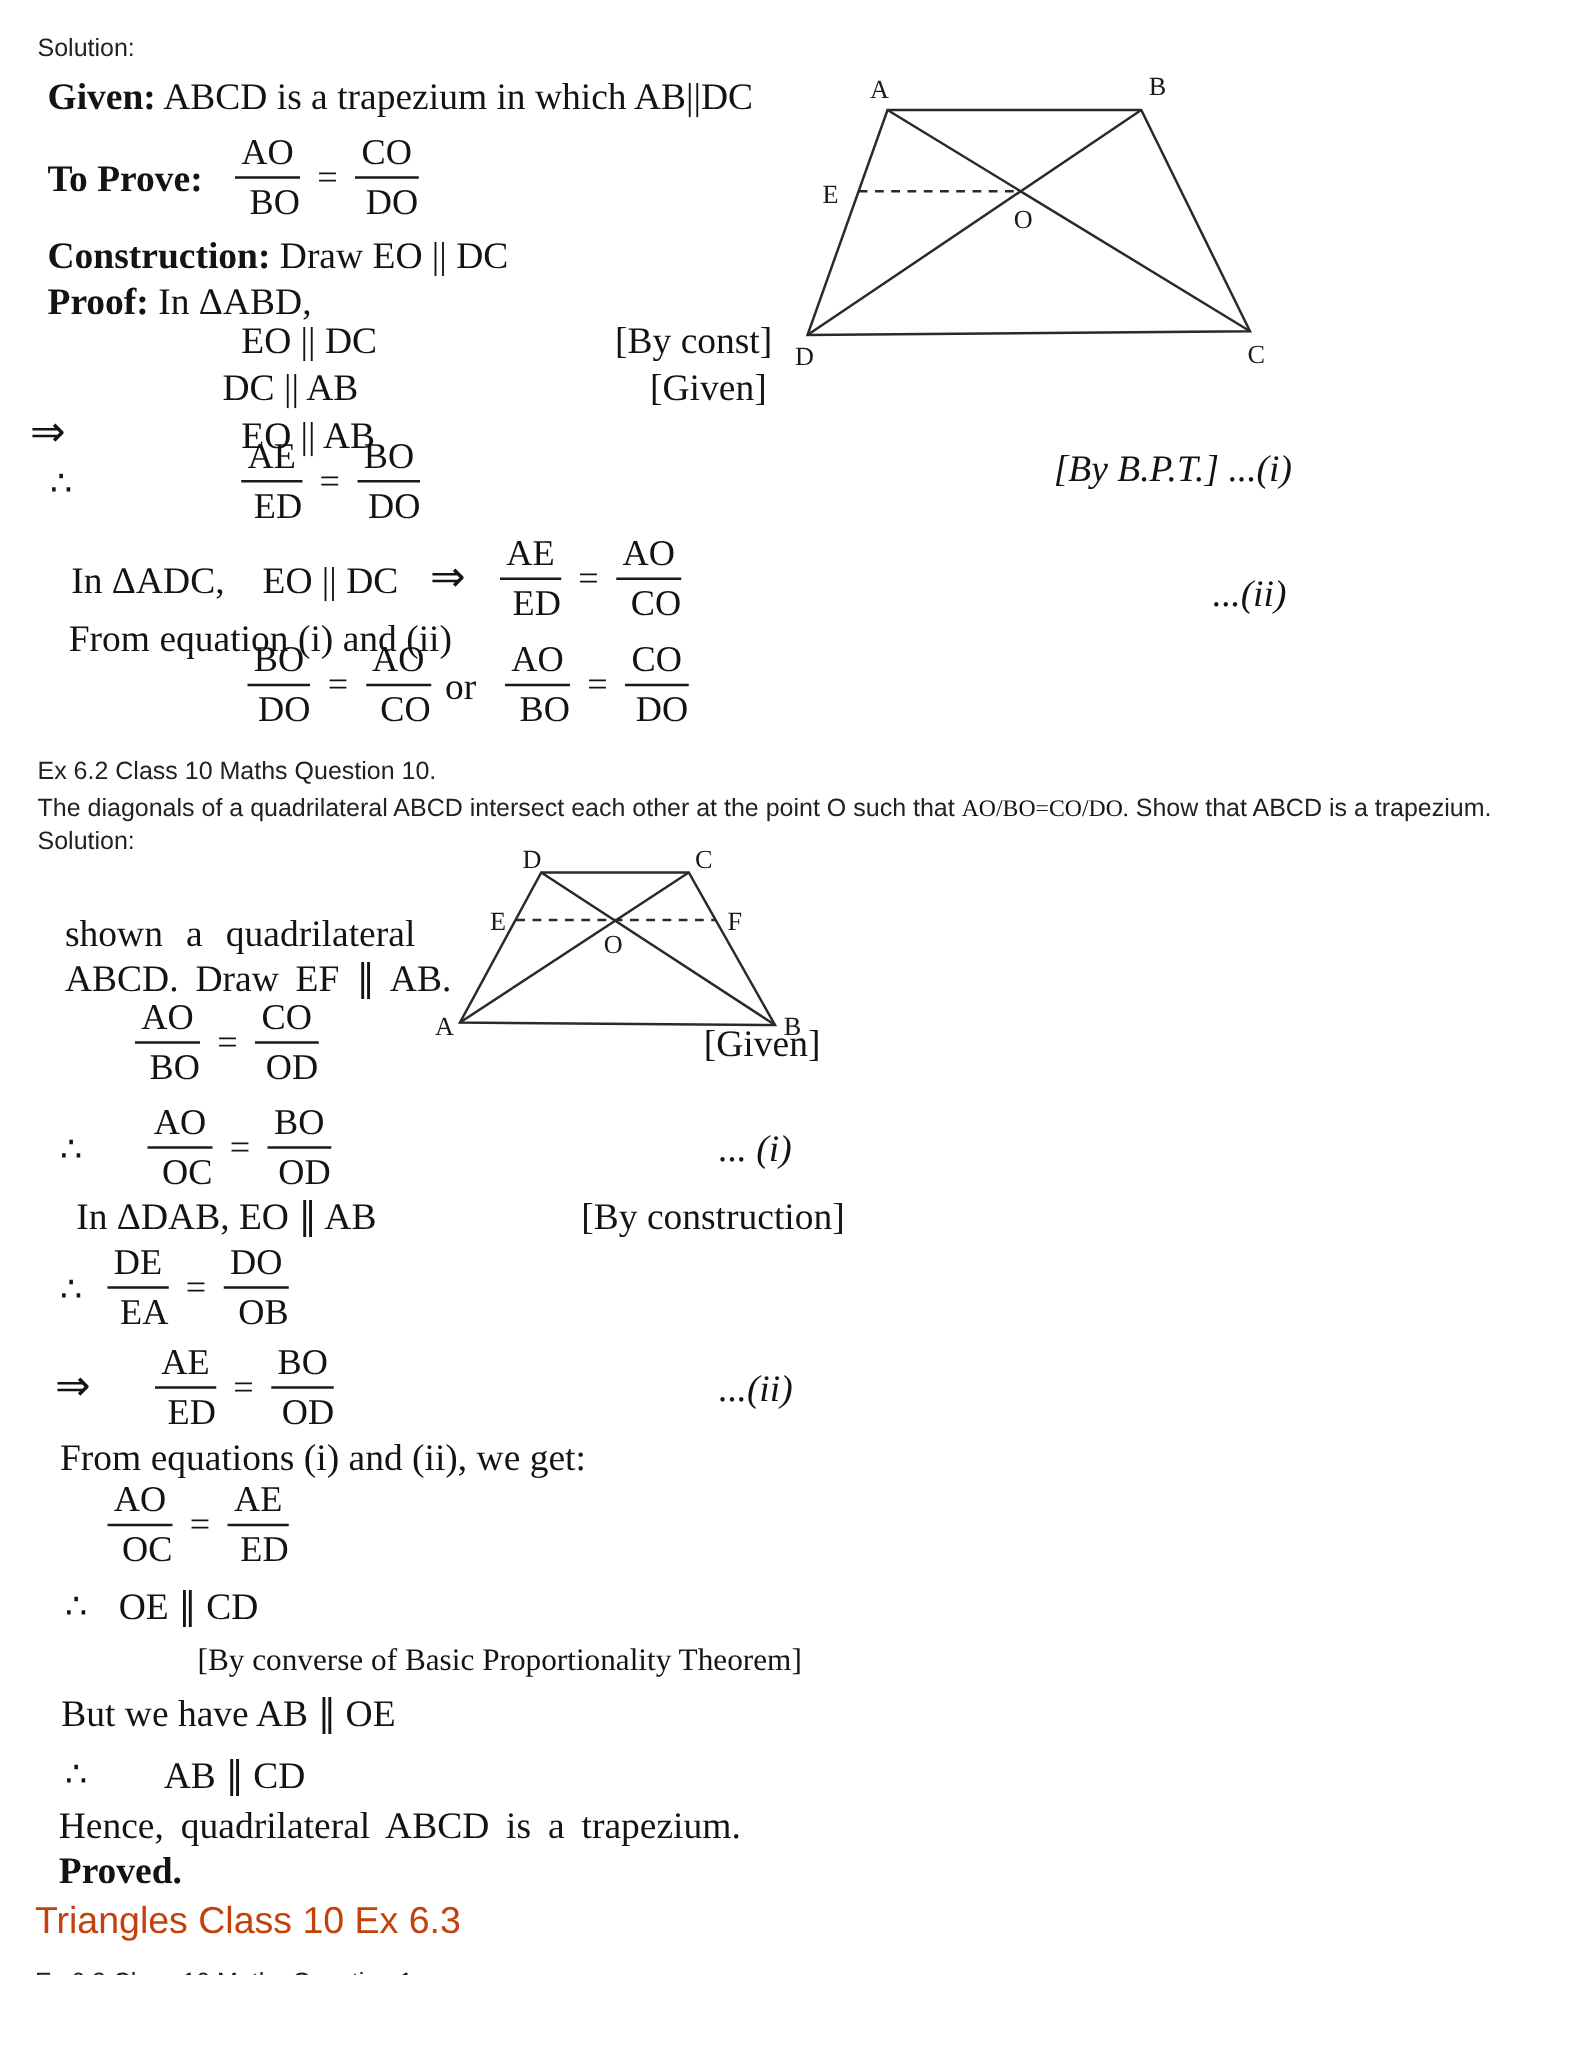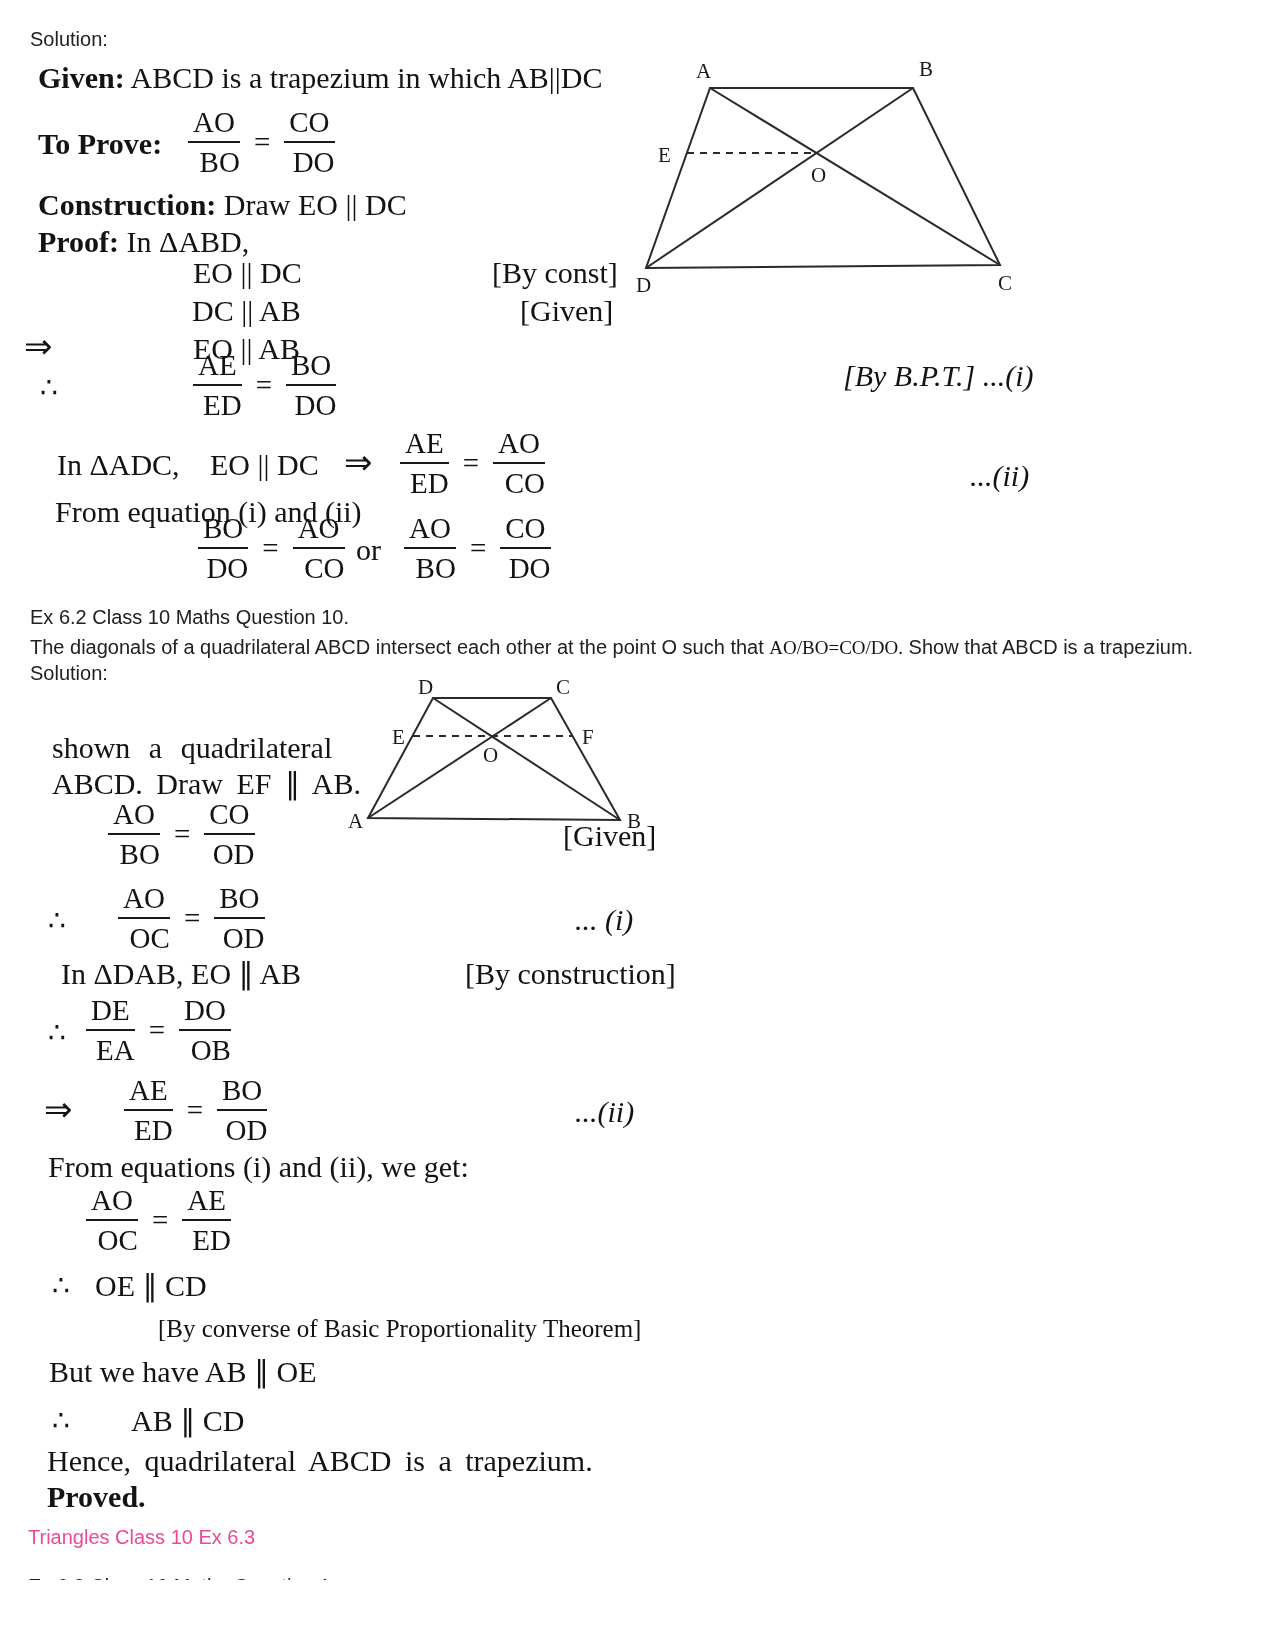--- a/index.html
+++ b/index.html
@@ -1,19 +1,19 @@
 <!DOCTYPE html>
 <html><head>
 <meta charset="utf-8">
 <style>
   html,body{margin:0;padding:0;background:#ffffff;}
   .page{position:relative;width:1275px;height:1580px;background:#ffffff;overflow:hidden;}
   .abs{position:absolute;}
   .sans{font-family:"Liberation Sans",sans-serif;font-size:20px;color:#212121;line-height:26px;white-space:nowrap;}
-  .sans-big{font-family:"Liberation Sans",sans-serif;font-size:20px;color:#ec4899;line-height:36px;white-space:nowrap;}
+  .sans-big{font-family:"Liberation Sans",sans-serif;font-size:30px;color:#c2410c;line-height:36px;white-space:nowrap;}
   .ser{font-family:"Liberation Serif",serif;font-size:30px;color:#131313;line-height:36px;white-space:nowrap;}
   .ser-sm{font-size:25px;line-height:30px;}
   .b{font-weight:bold;}
   .it{font-style:italic;}
   .qmath{font-family:"Liberation Serif",serif;font-size:19px;color:#131313;text-align:center;}
   .fracrow{position:absolute;display:flex;align-items:center;gap:14px;font-family:"Liberation Serif",serif;font-size:29px;color:#131313;white-space:nowrap;}
   .frac{display:inline-flex;flex-direction:column;align-items:flex-end;line-height:1.08;}
   .frac .num{padding:0 5px 3px 5px;border-bottom:2px solid #1a1a1a;}
   .frac .den{padding-top:4px;}
   .sym-tf{font-size:28px;}
@@ -44,21 +44,21 @@
       </span>
   </div>
 
   <div class="abs ser" style="left:38px;top:187px"><span class="b">Construction:</span> <span>Draw EO || DC</span></div>
 
   <div class="abs ser" style="left:38px;top:224px"><span class="b">Proof:</span> <span>In ΔABD,</span></div>
 
   <div class="abs ser" style="left:193px;top:255px">EO || DC</div>
   <div class="abs ser" style="left:492px;top:255px">[By const]</div>
 
-  <div class="abs ser" style="left:192px;top:293px">DC || AB</div>
+  <div class="abs ser" style="left:178px;top:293px">DC || AB</div>
   <div class="abs ser" style="left:520px;top:293px">[Given]</div>
 
   <div class="abs ser sym-im" style="left:24px;top:329px">⇒</div>
   <div class="abs ser" style="left:193px;top:331px">EO || AB</div>
 
   <div class="abs ser sym-tf" style="left:40px;top:370px">∴</div>
   <div class="fracrow" style="left:193px;top:350px">
     <span class="frac">
         <span class="num">AE</span>
         <span class="den">ED</span>

